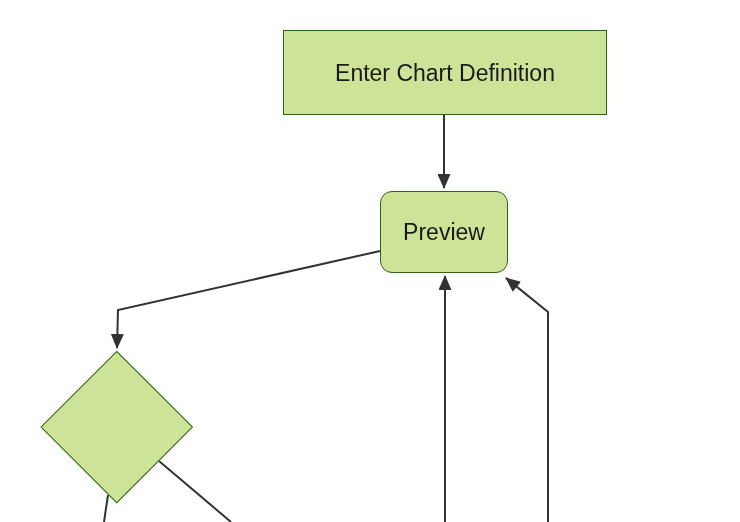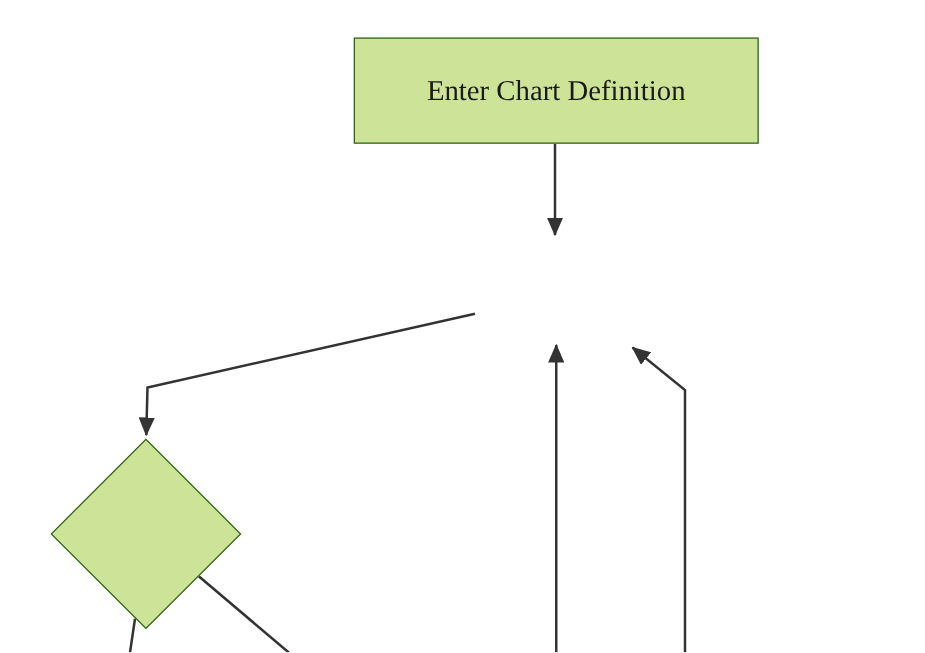--- a/index.html
+++ b/index.html
@@ -6,21 +6,21 @@
     margin: 0;
     padding: 0;
     background: #ffffff;
   }
   .canvas {
     position: relative;
     width: 740px;
     height: 522px;
     background: #ffffff;
     overflow: hidden;
-    font-family: Liberation Serif, serif;
+    font-family: Liberation Sans, sans-serif;
     color: #1a1a1a;
     border-radius: 20px;
   }
   .edges-layer {
     position: absolute;
     left: 0;
     top: 0;
     width: 740px;
     height: 522px;
   }
@@ -91,16 +91,19 @@
     <path class="edge arrow" d="M445,522 L445,276"></path>
     <path class="edge arrow" d="M548,522 L548,312 L506,278"></path>
     <path class="edge" d="M108,495 L104,522"></path>
     <path class="edge" d="M159,461 L231,522"></path>
   </svg>
 
   <div class="node node-rect">
     <span class="node-label">Enter Chart Definition</span>
   </div>
 
+  <div class="node node-rounded">
+    <span class="node-label">Preview</span>
+  </div>
 
   <div class="node node-diamond-shape"></div>
 
 </div>
 
 </body></html>

